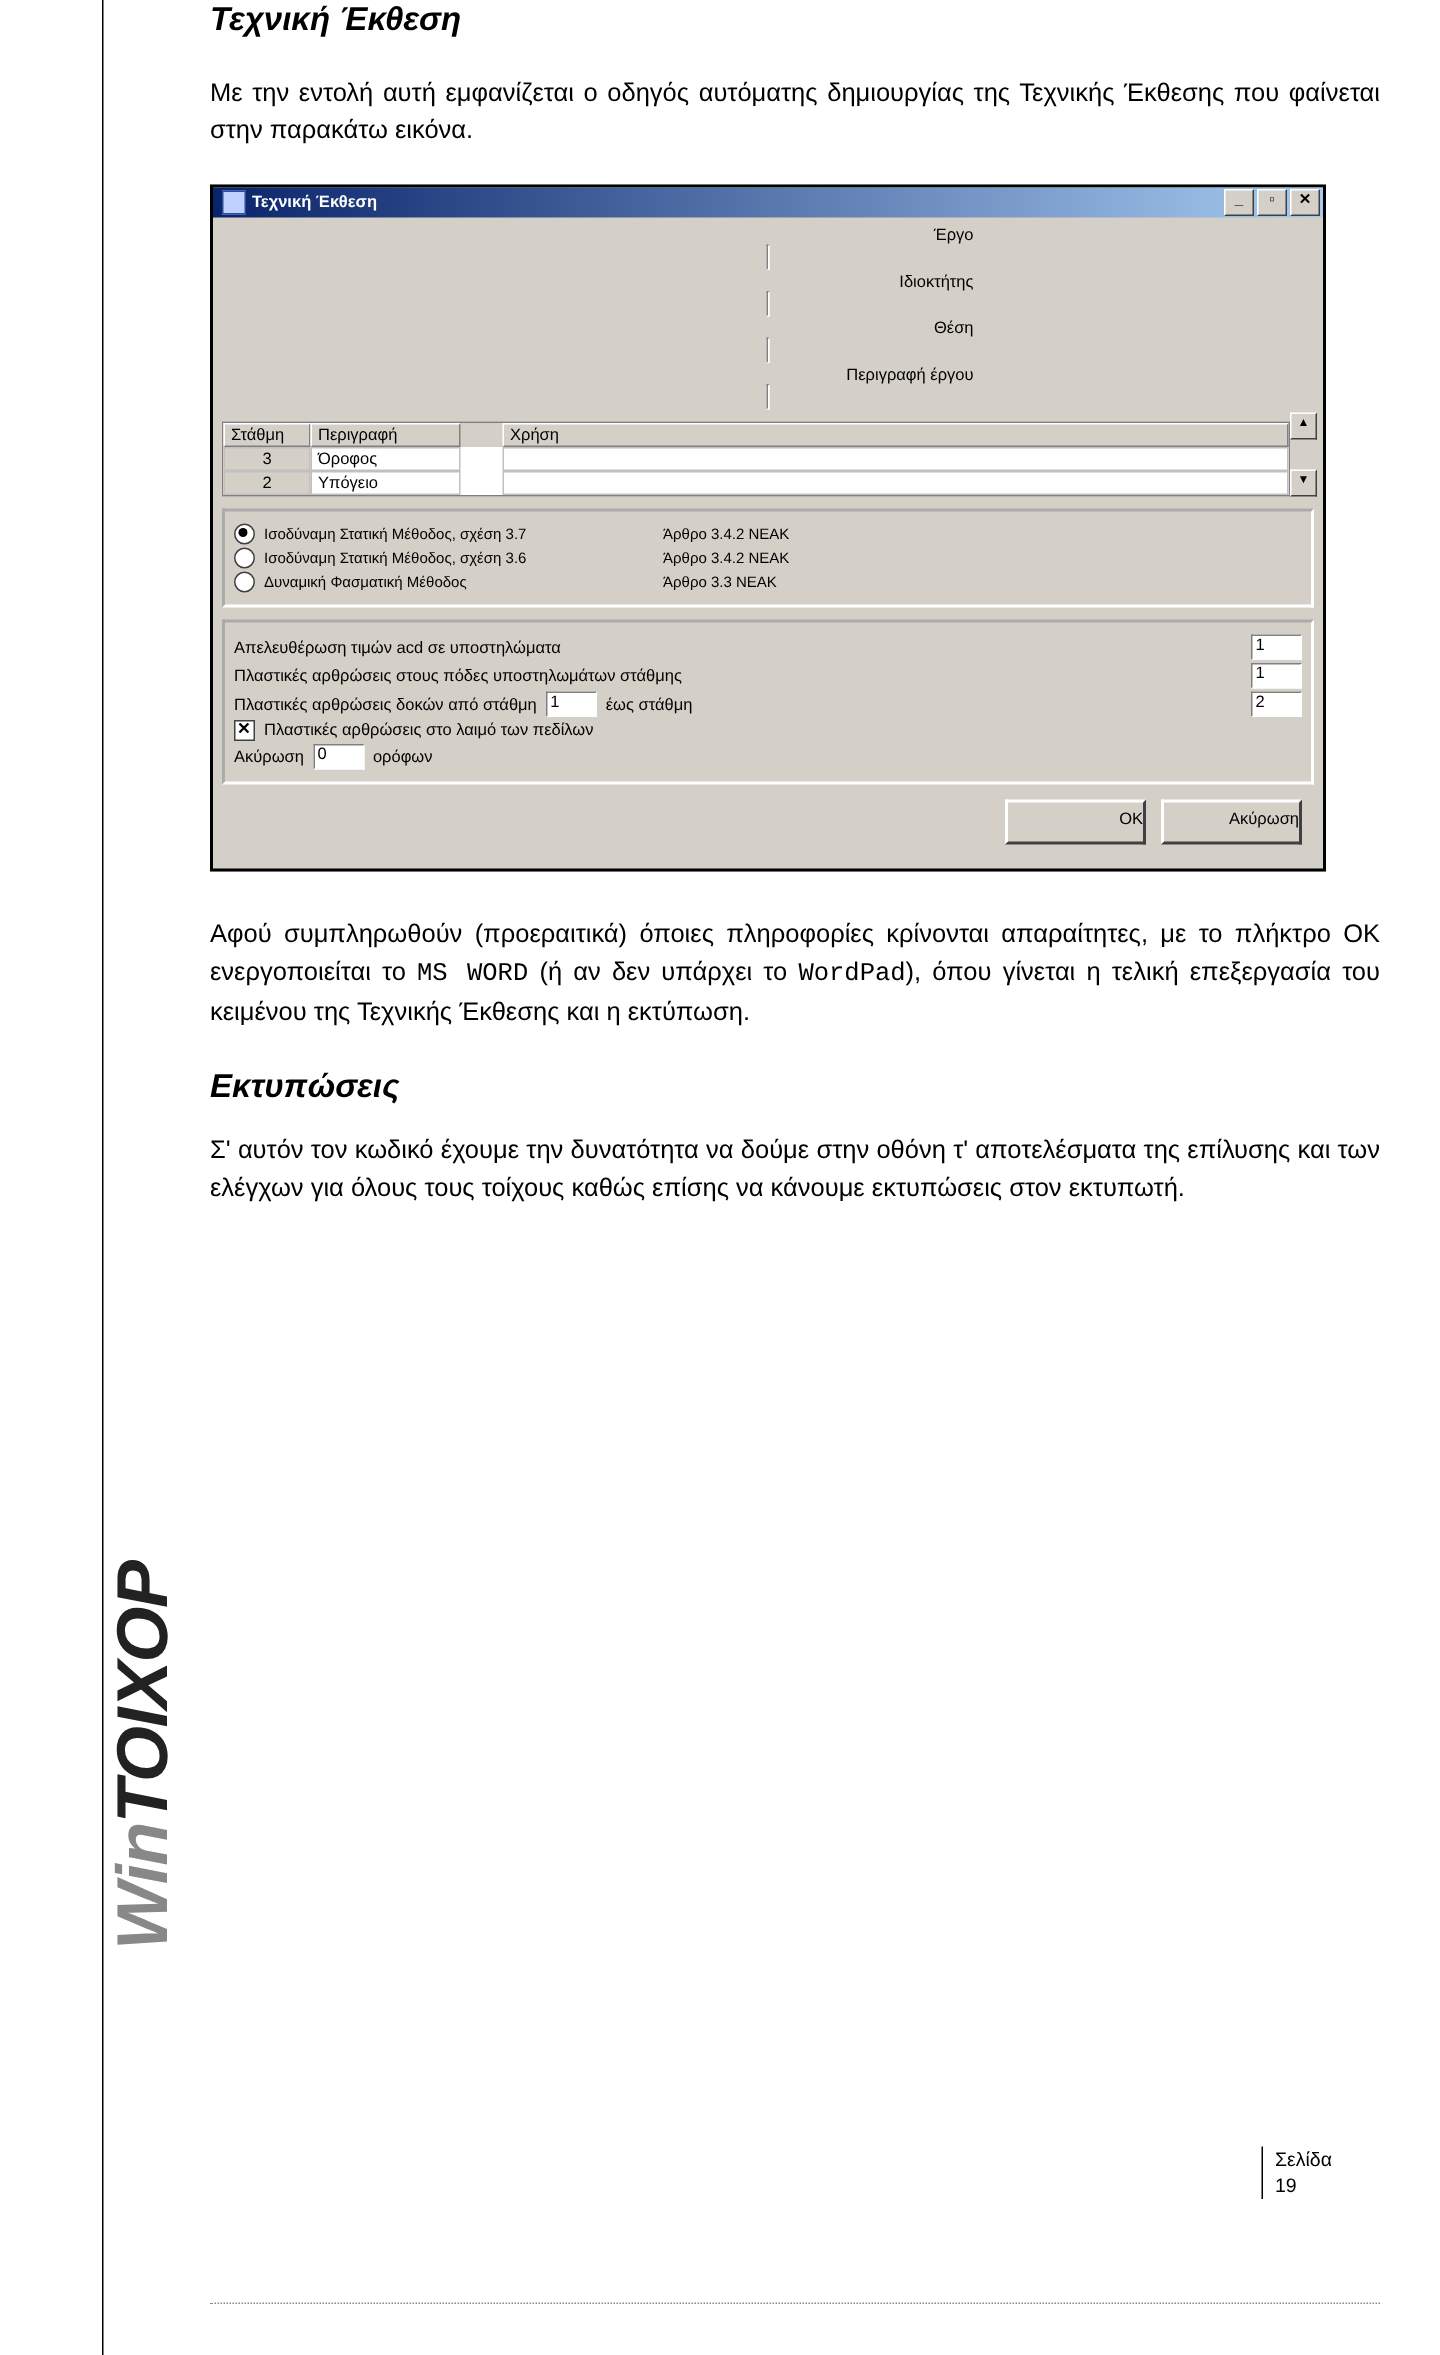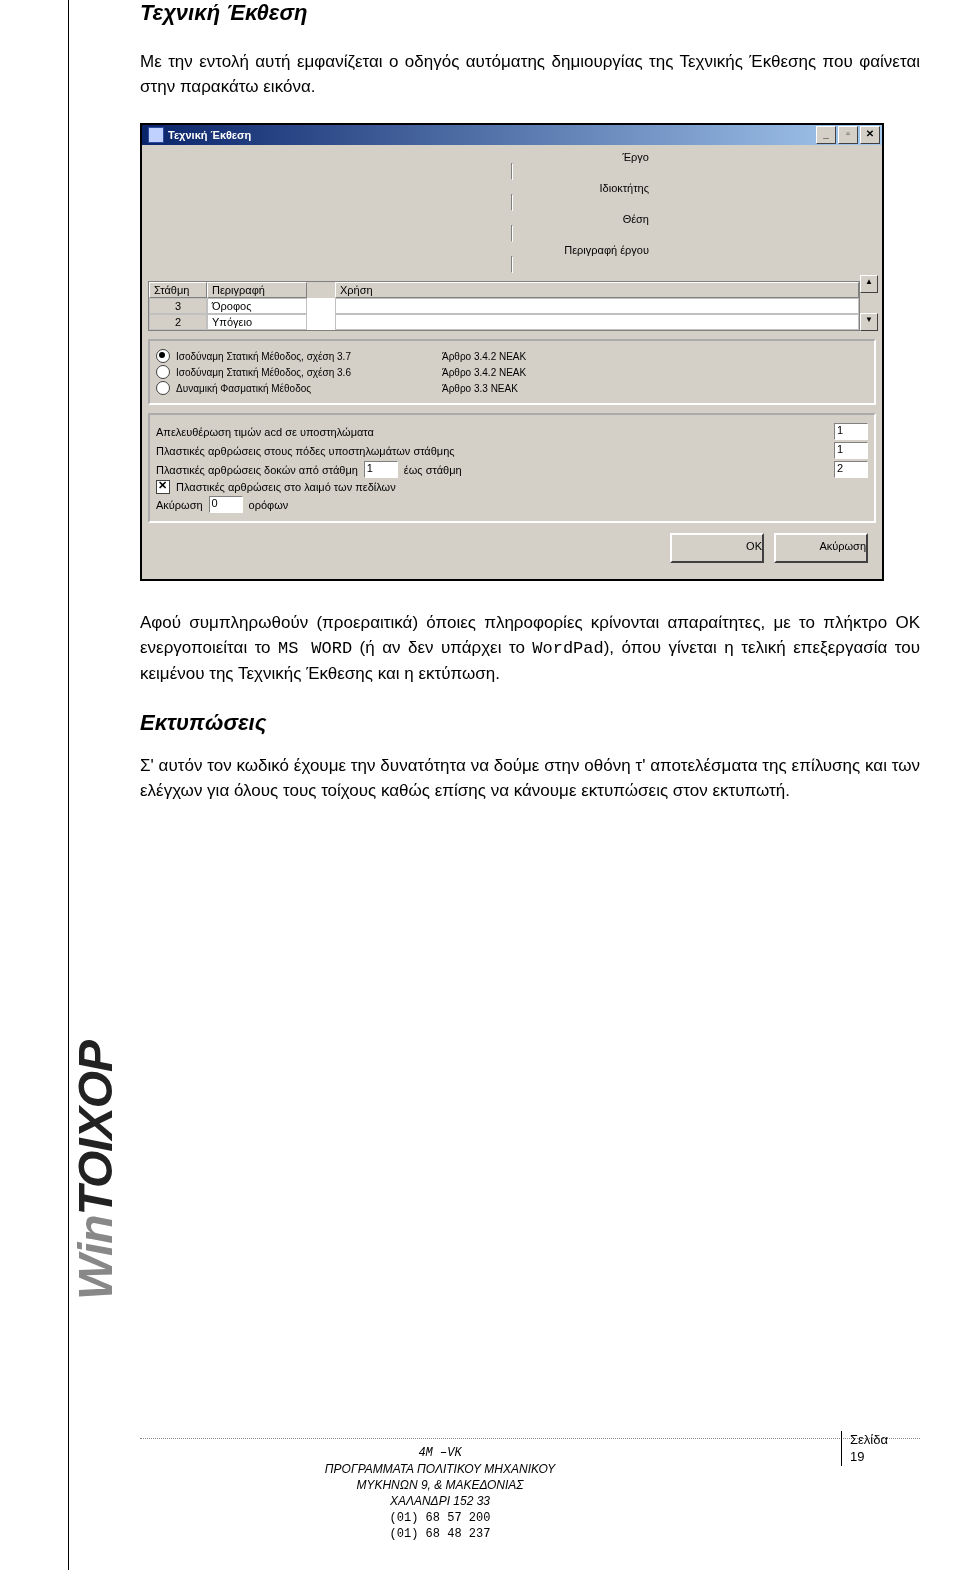--- a/index.html
+++ b/index.html
@@ -197,26 +197,18 @@
 
     <div class="p">
       <span>Αφού συμπληρωθούν (προεραιτικά) όποιες πληροφορίες κρίνονται απαραίτητες, με το πλήκτρο ΟΚ ενεργοποιείται το </span><span class="mono">MS WORD</span><span> (ή αν δεν υπάρχει το </span><span class="mono">WordPad</span><span>), όπου γίνεται η τελική επεξεργασία του κειμένου της Τεχνικής Έκθεσης και η εκτύπωση.</span>
     </div>
 
     <div class="h2">Εκτυπώσεις</div>
     <div class="p">Σ' αυτόν τον κωδικό έχουμε την δυνατότητα να δούμε στην οθόνη τ' αποτελέσματα της επίλυσης και των ελέγχων για όλους τους τοίχους καθώς επίσης να κάνουμε εκτυπώσεις στον εκτυπωτή.</div>
   </div>
 
   <div class="footer">
-    <div class="footer-left">
-      <div class="line mono" style="font-style:italic;">4M –VK</div>
-      <div class="line addr">ΠΡΟΓΡΑΜΜΑΤΑ ΠΟΛΙΤΙΚΟΥ ΜΗΧΑΝΙΚΟΥ</div>
-      <div class="line addr">ΜΥΚΗΝΩΝ 9, &amp; ΜΑΚΕΔΟΝΙΑΣ</div>
-      <div class="line addr">ΧΑΛΑΝΔΡΙ 152 33</div>
-      <div class="line mono">(01) 68 57 200</div>
-      <div class="line mono">(01) 68 48 237</div>
-    </div>
     <div class="footer-right">
       <div>Σελίδα</div>
       <div>19</div>
     </div>
   </div>
 </div>
 
 </body></html>

